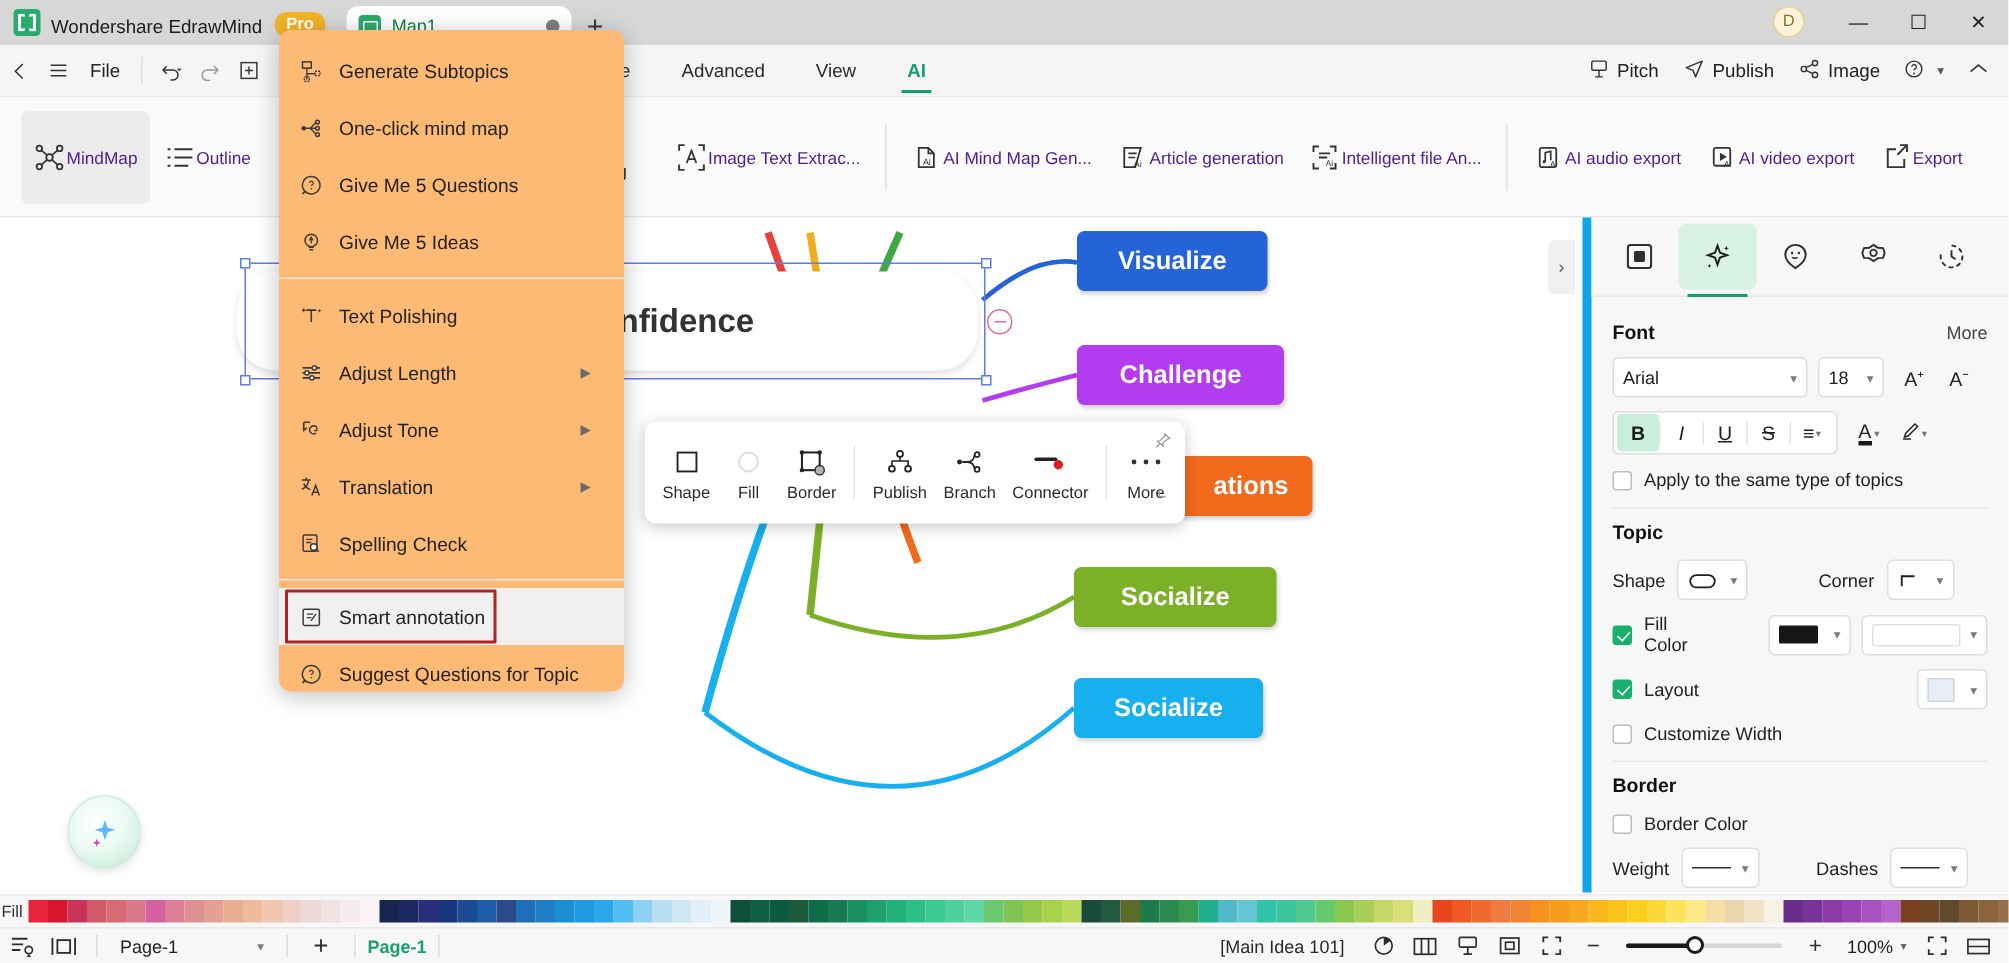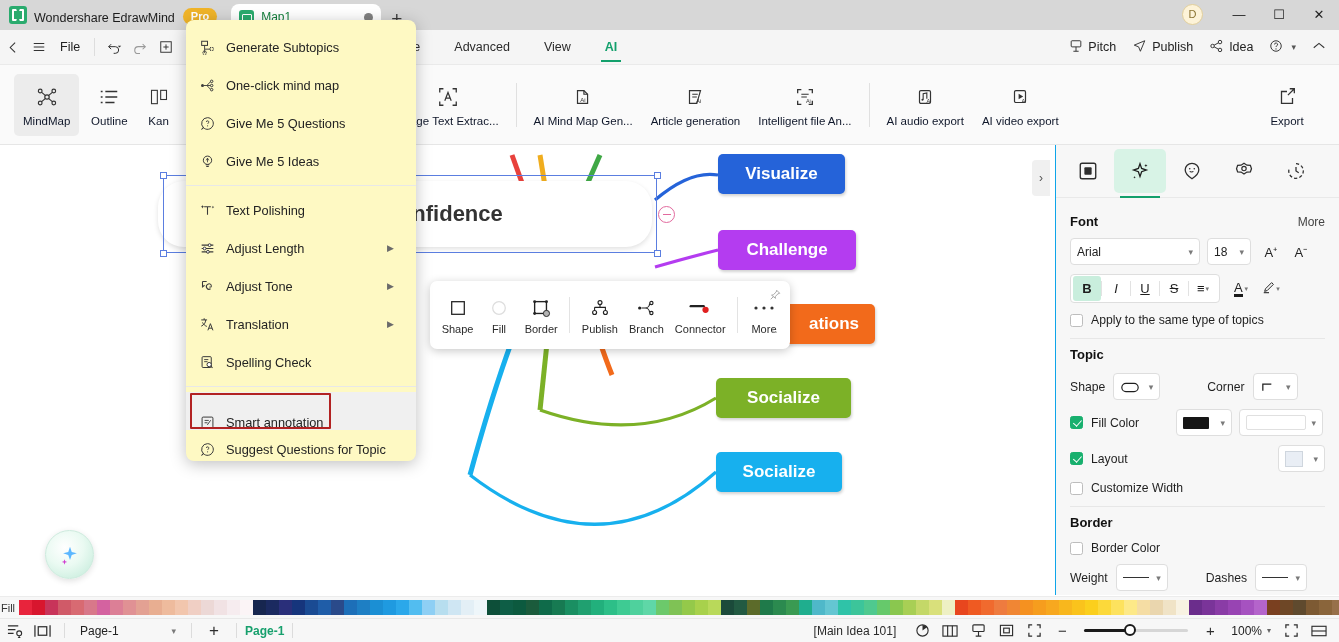--- a/index.html
+++ b/index.html
@@ -68,22 +68,22 @@
   .mb-right{ margin-left:auto; display:flex; align-items:center; padding-right:8px;}
   .mb-ritem{ display:flex;align-items:center; font-size:12.5px; color:#222; margin-left:16px;}
   .mb-ritem svg{ margin-right:5px;}
 
   
   .ribbon{
     position:absolute; left:0; top:65px; width:1339px; height:80px;
     background:#fafafa; border-bottom:1px solid #e6e6e6; display:flex; align-items:center;
   }
   .rb-item{
-    display:flex; flex-direction:column; align-items:center; justify-content:center;
-    min-width:60px; height:62px; padding:0 9px; color:#0f172a;
+    display:flex; flex-direction:row; align-items:center; justify-content:center;
+    min-width:60px; height:62px; padding:0 9px; color:#4c1d95;
   }
   .rb-item.sel{ background:#ececec; border-radius:5px;}
   .rb-ico{ height:30px; display:flex;align-items:center;justify-content:center;}
   .rb-lbl{ font-size:11.5px; margin-top:3px; white-space:nowrap;}
   .rb-sep{ width:1px;height:44px;background:#e0e0e0;margin:0 8px;}
 
   
   .canvas{
     position:absolute; left:0; top:145px; width:1035px; height:450px;
     background:#ffffff; overflow:hidden;
@@ -127,37 +127,37 @@
   }
   .fb-ico{ height:26px; display:flex;align-items:center;justify-content:center;}
   .fb-lbl{ font-size:11px; margin-top:2px; white-space:nowrap;}
   .fb-sep{ width:1px; height:36px; background:#e3e3e3; margin:0 6px;}
   .fb-pin{ position:absolute; right:9px; top:6px; color:#9b9b9b;}
   .fb-rs{ position:absolute; right:8px; bottom:14px; color:#9b9b9b; font-size:10px;}
 
   
   .aimenu{
     position:absolute; left:186px; top:20px; width:230px; height:441px;
-    background:#fef9c3; border-radius:8px; box-shadow:0 3px 16px rgba(0,0,0,.25);
+    background:#fdba74; border-radius:8px; box-shadow:0 3px 16px rgba(0,0,0,.25);
     padding:8px 0; z-index:40;
   }
   .ami{
     height:38px; display:flex; align-items:center; padding:0 14px; position:relative;
     font-size:12.8px; color:#232323;
   }
   .ami .aico{ width:22px; display:flex;align-items:center; flex:none; color:#3a3a3a;}
   .ami .alab{ margin-left:4px; white-space:nowrap;}
   .ami .arrow{ position:absolute; right:22px; color:#6a6a6a; font-size:9px;}
   .ami.hl{ background:#f0f0f0;}
   .ami-div{ height:1px; background:#e8e8e8; margin:5px 0;}
 
   
   .rpanel{
     position:absolute; left:1055px; top:145px; width:284px; height:450px;
-    background:#f7f7f7; border-left:1px solid #0ea5e9;
+    background:#f7f7f7; border-left:6px solid #0ea5e9;
   }
   .collapse-arrow{
     position:absolute; left:1032px; top:160px; width:18px; height:36px;
     background:#f0f0f0; border-radius:4px 0 0 4px;
     display:flex;align-items:center;justify-content:center; color:#555; font-size:12px;
   }
   .rp-tabs{
     height:53px; display:flex; align-items:center; padding-left:6px;
     background:#f7f7f7; border-bottom:1px solid #e9e9e9;
   }
@@ -315,21 +315,21 @@
       </div>
       <div class="mb-ritem">
         <span>
           <svg width="15" height="14" viewBox="0 0 16 16">
               <circle cx="12" cy="3.5" r="2" stroke="#333" stroke-width="1.1" fill="none"></circle>
               <circle cx="3.5" cy="8" r="2" stroke="#333" stroke-width="1.1" fill="none"></circle>
               <circle cx="12" cy="12.5" r="2" stroke="#333" stroke-width="1.1" fill="none"></circle>
               <path d="M5.3 7L10.2 4.4M5.3 9L10.2 11.6" stroke="#333" stroke-width="1.1"></path>
             </svg>
         </span>
-        <span>Idea</span>
+        <span>Image</span>
       </div>
       <div class="mb-ritem">
         <span>
           <svg width="14" height="14" viewBox="0 0 16 16">
               <circle cx="8" cy="8" r="6" stroke="#333" stroke-width="1.1" fill="none"></circle>
               <path d="M6.4 6.3a1.7 1.7 0 113 1.1c-.6.5-1.4.7-1.4 1.6" stroke="#333" stroke-width="1.05" fill="none"></path>
               <circle cx="8" cy="11.4" r=".7" fill="#333"></circle>
             </svg>
         </span>
         <span style="font-size:9px;color:#555;margin-left:3px;">▾</span>
@@ -686,21 +686,21 @@
         <svg width="15" height="15" viewBox="0 0 18 18">
             <rect x="2.5" y="2" width="11" height="13" rx="1.2" stroke="#3a3a3a" stroke-width="1.2" fill="none"></rect>
             <path d="M5 5.5h5M5 8h4" stroke="#3a3a3a" stroke-width="1.1"></path>
             <circle cx="11" cy="11.5" r="2.6" stroke="#3a3a3a" stroke-width="1.2" fill="#fff"></circle>
             <path d="M13 13.4l2 2" stroke="#3a3a3a" stroke-width="1.3"></path>
           </svg>
       </span>
       <span class="alab">Spelling Check</span>
     </div>
     <div class="ami-div"></div>
-    <div class="ami hl" style="position:relative;align-items:flex-end;">
+    <div class="ami hl" style="position:relative;">
       <span class="aico">
         <svg width="15" height="15" viewBox="0 0 18 18">
             <rect x="2.5" y="2.5" width="13" height="13" rx="1.3" stroke="#3a3a3a" stroke-width="1.2" fill="none"></rect>
             <path d="M5.5 6.5h5M5.5 9.3h3.5" stroke="#3a3a3a" stroke-width="1.1"></path>
             <path d="M12.8 6.3l-4 5.6" stroke="#3a3a3a" stroke-width="1.1"></path>
           </svg>
       </span>
       <span class="alab">Smart annotation</span>
       <span style="position:absolute; left:4px; top:1px; width:141px; height:36px; border:2px solid #b22222; border-radius:1px;"></span>
     </div>

